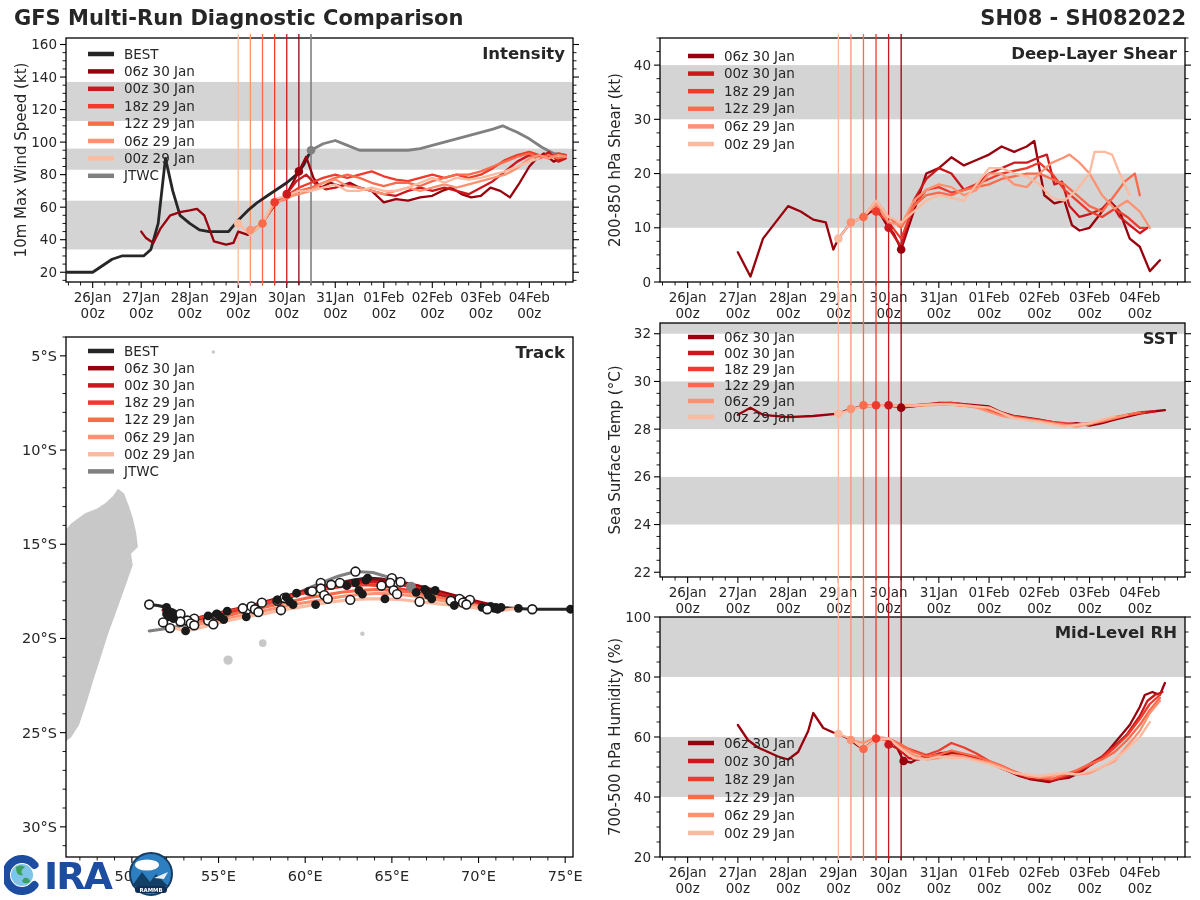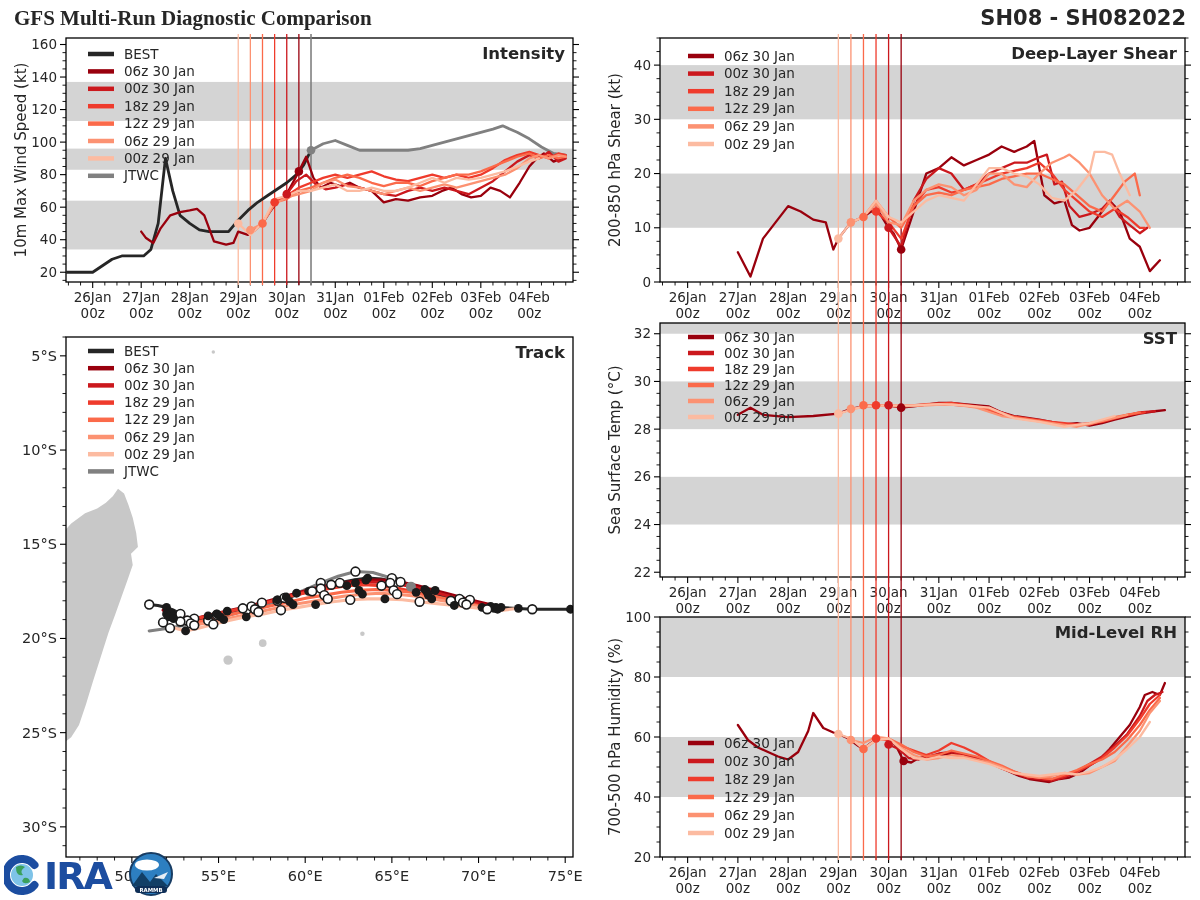--- a/index.html
+++ b/index.html
@@ -1,19 +1,19 @@
 <!DOCTYPE html>
 <html><head>
 <meta charset="utf-8">
 <style>
   html,body{margin:0;padding:0;background:#fff;}
   body{font-family:"DejaVu Sans", sans-serif;}
   #stage{position:relative;width:1200px;height:900px;background:#fff;overflow:hidden;}
   .hdr{position:absolute;top:6px;font-weight:bold;font-size:21px;color:#262626;letter-spacing:0;}
-  #main-title{left:14px;font-family:Liberation Serif, serif;}
+  #main-title{left:14px;}
   #storm-id{right:14px;text-align:center;}
   #charts{position:absolute;left:0;top:0;}
   #logo{position:absolute;left:4px;top:848px;width:180px;height:50px;}
 </style>
 </head>
 <body>
 <div id="stage">
 
 <div class="hdr" id="main-title">GFS Multi-Run Diagnostic Comparison</div>
 <div class="hdr" id="storm-id">SH08 - SH082022</div>

